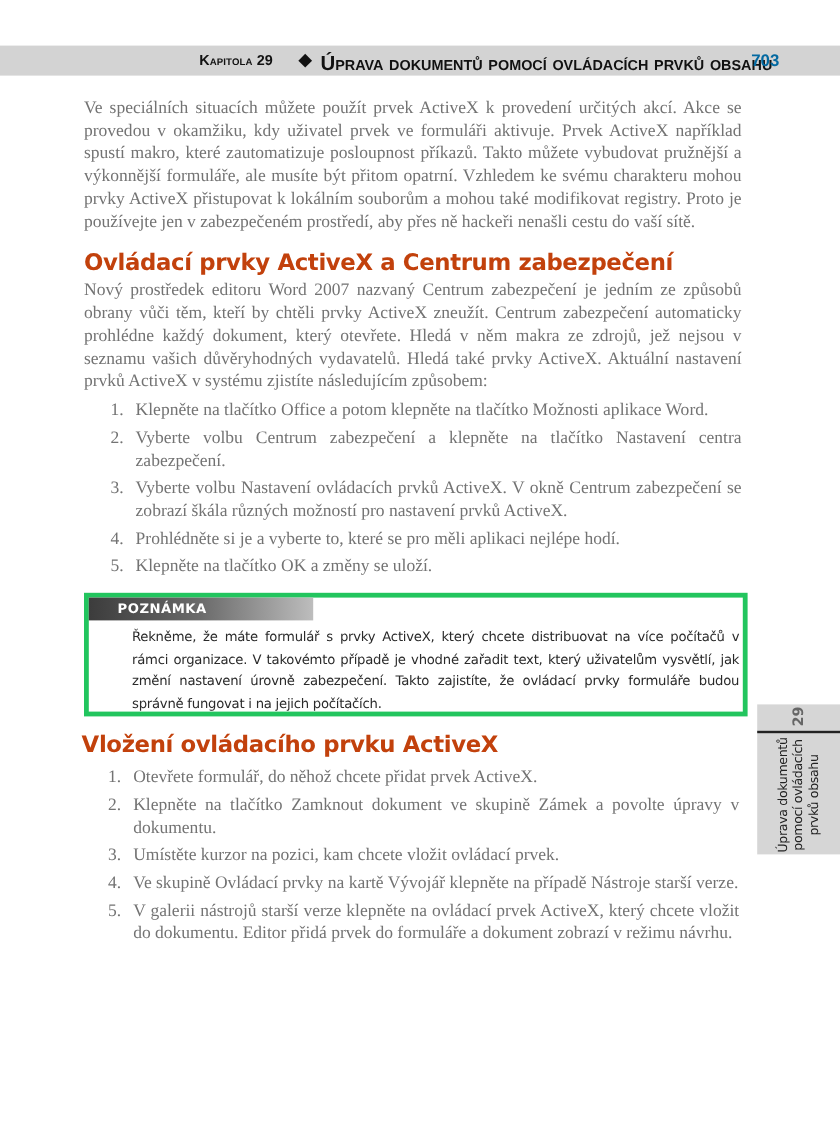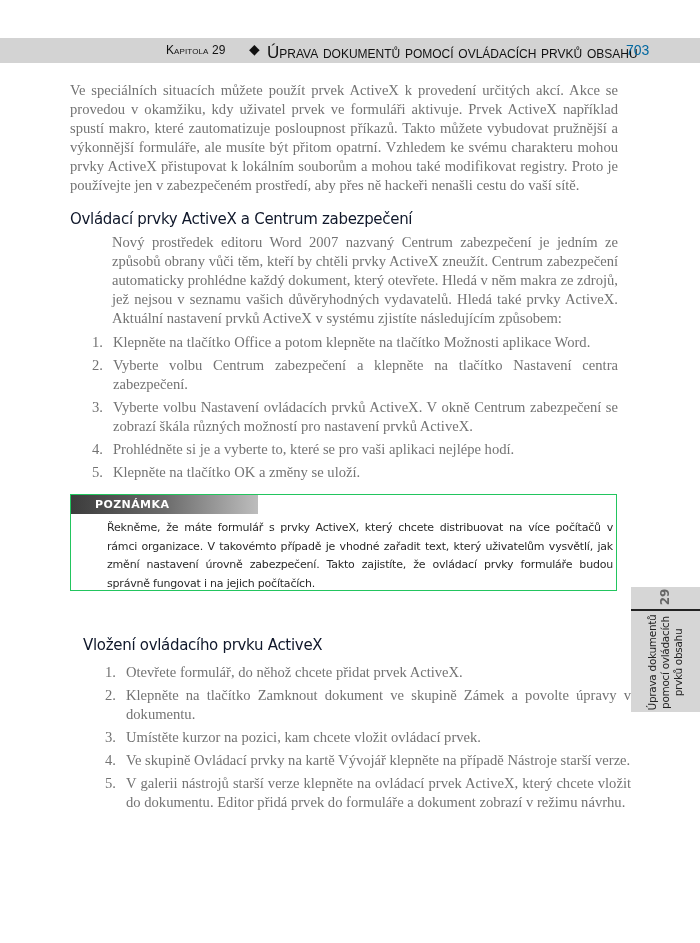--- a/index.html
+++ b/index.html
@@ -3,74 +3,74 @@
   <meta charset="utf-8">
   <style>
     html, body { margin: 0; padding: 0; }
     body {
       width: 700px; height: 943px; background: #ffffff; position: relative;
       overflow: hidden; color: #1a1a1a;
     }
     .running-header {
       position: absolute; left: 0; top: 38px; width: 700px; height: 25px;
       background: #d3d3d3;
-      font-family: "Liberation Sans", sans-serif; font-weight: normal;
+      font-family: "Liberation Sans", sans-serif; font-weight: bold;
     }
     .rh-chapter {
       position: absolute; left: 166px; top: 5px; font-size: 12px; letter-spacing: 0.1px;
       font-variant: small-caps; color: #111;
     }
     .rh-diamond { position: absolute; left: 249px; top: 3px; font-size: 14px; color: #111; }
     .rh-title {
       position: absolute; left: 267px; top: 5px; font-size: 17px; font-variant: small-caps; color: #111;
       letter-spacing: 0px;
     }
     .rh-page { position: absolute; left: 626px; top: 4px; font-size: 14px; color: #0369a1; }
 
     .content { position: absolute; left: 70px; top: 78px; width: 548px; }
     h1 {
       font-family: "DejaVu Sans", sans-serif; font-weight: bold; font-size: 27px;
       margin: 0; line-height: 34px; letter-spacing: -0.3px; color: #111;
     }
     h2 {
-      font-family: "DejaVu Sans", sans-serif; font-weight: normal; font-size: 15px;
-      margin: 0; line-height: 26px; letter-spacing: -0.3px; color: #0f172a;
+      font-family: "DejaVu Sans", sans-serif; font-weight: bold; font-size: 19px;
+      margin: 0; line-height: 26px; letter-spacing: -0.3px; color: #c2410c;
     }
     p, li {
       font-family: Liberation Serif, serif; font-size: 14.6px; line-height: 19px;
       margin: 0; text-align: justify; color: #737373;
     }
     ol { margin: 0; padding: 0; list-style: none; }
     ol li { position: relative; padding-left: 43px; margin-bottom: 4px; }
     ol li .num { position: absolute; left: 22px; top: 0; }
 
     .sec1-body { margin-top: 3px; }
     .sec2-title { margin-top: 11px; }
-    .sec2-body { margin-top: 1px; margin-left: 42px; }
+    .sec2-body { margin-top: 1px; }
     .sec2-list { margin-top: 5px; }
 
     .note {
       position: absolute; left: 70px; top: 494px; width: 545px; height: 95px;
-      border: 1px solid #22c55e; background: #fff;
+      border: 4px solid #22c55e; background: #fff;
     }
     .note-header {
       position: absolute; left: 0; top: 0; width: 187px; height: 19px;
       background: linear-gradient(to right, #3c3c3c 0%, #6b6b6b 50%, #bdbdbd 100%);
     }
     .note-label {
       position: absolute; left: 24px; top: 3px; color: #fff;
       font-family: "DejaVu Sans", sans-serif; font-weight: bold; font-size: 11px; letter-spacing: 0.4px;
     }
     .note-text {
       position: absolute; left: 36px; top: 24px; width: 506px;
       font-family: "DejaVu Sans", sans-serif; font-size: 11px; line-height: 18.5px;
       text-align: justify; color: #2a2a2a; letter-spacing: -0.2px;
     }
 
-    .content3 { position: absolute; left: 83px; top: 608px; width: 548px; margin-top: 24px; }
+    .content3 { position: absolute; left: 68px; top: 608px; width: 548px; }
     .sec3-body { margin-top: 2px; }
     .sec3-list { margin-top: 5px; }
 
     .side-tab {
       position: absolute; left: 631px; top: 587px; width: 69px; height: 125px; background: #d6d6d6;
     }
     .side-num {
       position: absolute; left: 0; top: 0; width: 69px; height: 20px;
       font-family: "DejaVu Sans", sans-serif; font-weight: bold; font-size: 12px; color: #666;
       display: flex; align-items: center; justify-content: center;
@@ -99,21 +99,21 @@
 
 <div class="content">
   <p class="sec1-body">Ve speciálních situacích můžete použít prvek ActiveX k provedení určitých akcí. Akce se provedou v okamžiku, kdy uživatel prvek ve formuláři aktivuje. Prvek ActiveX například spustí makro, které zautomatizuje posloupnost příkazů. Takto můžete vybudovat pružnější a výkonnější formuláře, ale musíte být přitom opatrní. Vzhledem ke svému charakteru mohou prvky ActiveX přistupovat k lokálním souborům a mohou také modifikovat registry. Proto je používejte jen v zabezpečeném prostředí, aby přes ně hackeři nenašli cestu do vaší sítě.</p>
 
   <h2 class="sec2-title">Ovládací prvky ActiveX a Centrum zabezpečení</h2>
   <p class="sec2-body">Nový prostředek editoru Word 2007 nazvaný Centrum zabezpečení je jedním ze způsobů obrany vůči těm, kteří by chtěli prvky ActiveX zneužít. Centrum zabezpečení automaticky prohlédne každý dokument, který otevřete. Hledá v něm makra ze zdrojů, jež nejsou v seznamu vašich důvěryhodných vydavatelů. Hledá také prvky ActiveX. Aktuální nastavení prvků ActiveX v systému zjistíte následujícím způsobem:</p>
   <ol class="sec2-list">
     <li><span class="num">1.</span><span>Klepněte na tlačítko Office a potom klepněte na tlačítko Možnosti aplikace Word.</span></li>
     <li><span class="num">2.</span><span>Vyberte volbu Centrum zabezpečení a klepněte na tlačítko Nastavení centra zabezpečení.</span></li>
     <li><span class="num">3.</span><span>Vyberte volbu Nastavení ovládacích prvků ActiveX. V okně Centrum zabezpečení se zobrazí škála různých možností pro nastavení prvků ActiveX.</span></li>
-    <li><span class="num">4.</span><span>Prohlédněte si je a vyberte to, které se pro vaši aplikaci nejlépe hodí.</span></li>
+    <li><span class="num">4.</span><span>Prohlédněte si je a vyberte to, které se pro měli aplikaci nejlépe hodí.</span></li>
     <li><span class="num">5.</span><span>Klepněte na tlačítko OK a změny se uloží.</span></li>
   </ol>
 </div>
 
 <div class="note">
   <div class="note-header">
     <span class="note-label">POZNÁMKA</span>
   </div>
   <div class="note-text">Řekněme, že máte formulář s prvky ActiveX, který chcete distribuovat na více počítačů v rámci organizace. V takovémto případě je vhodné zařadit text, který uživatelům vysvětlí, jak změní nastavení úrovně zabezpečení. Takto zajistíte, že ovládací prvky formuláře budou správně fungovat i na jejich počítačích.</div>
 </div>

